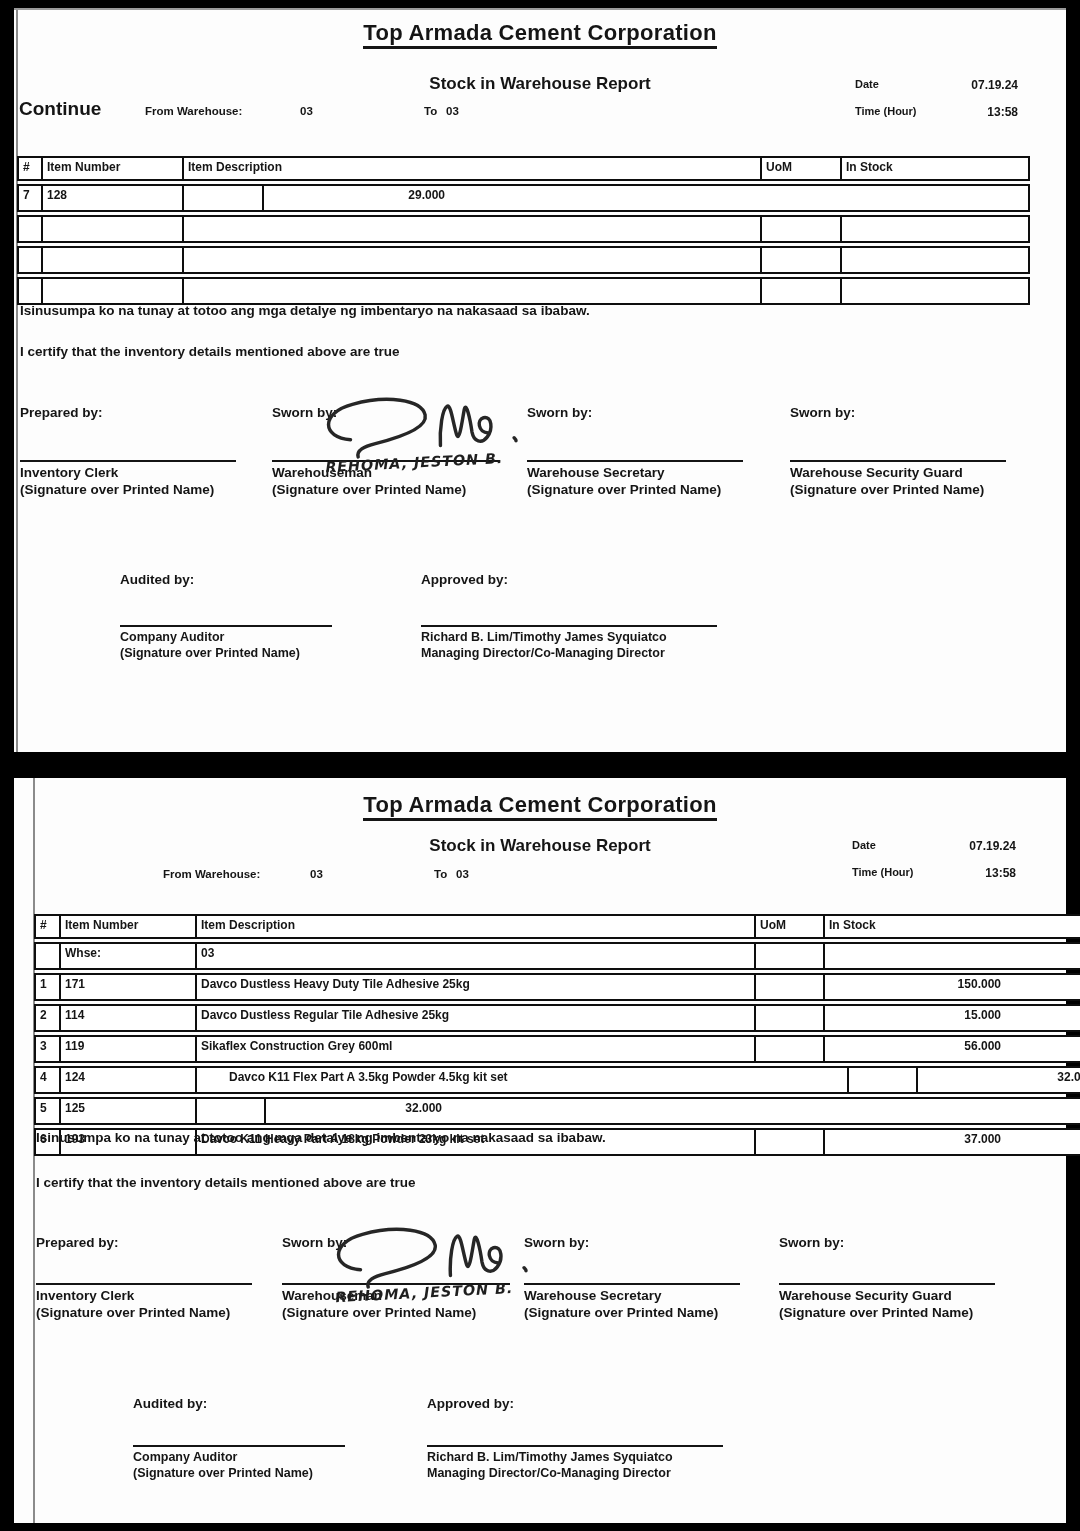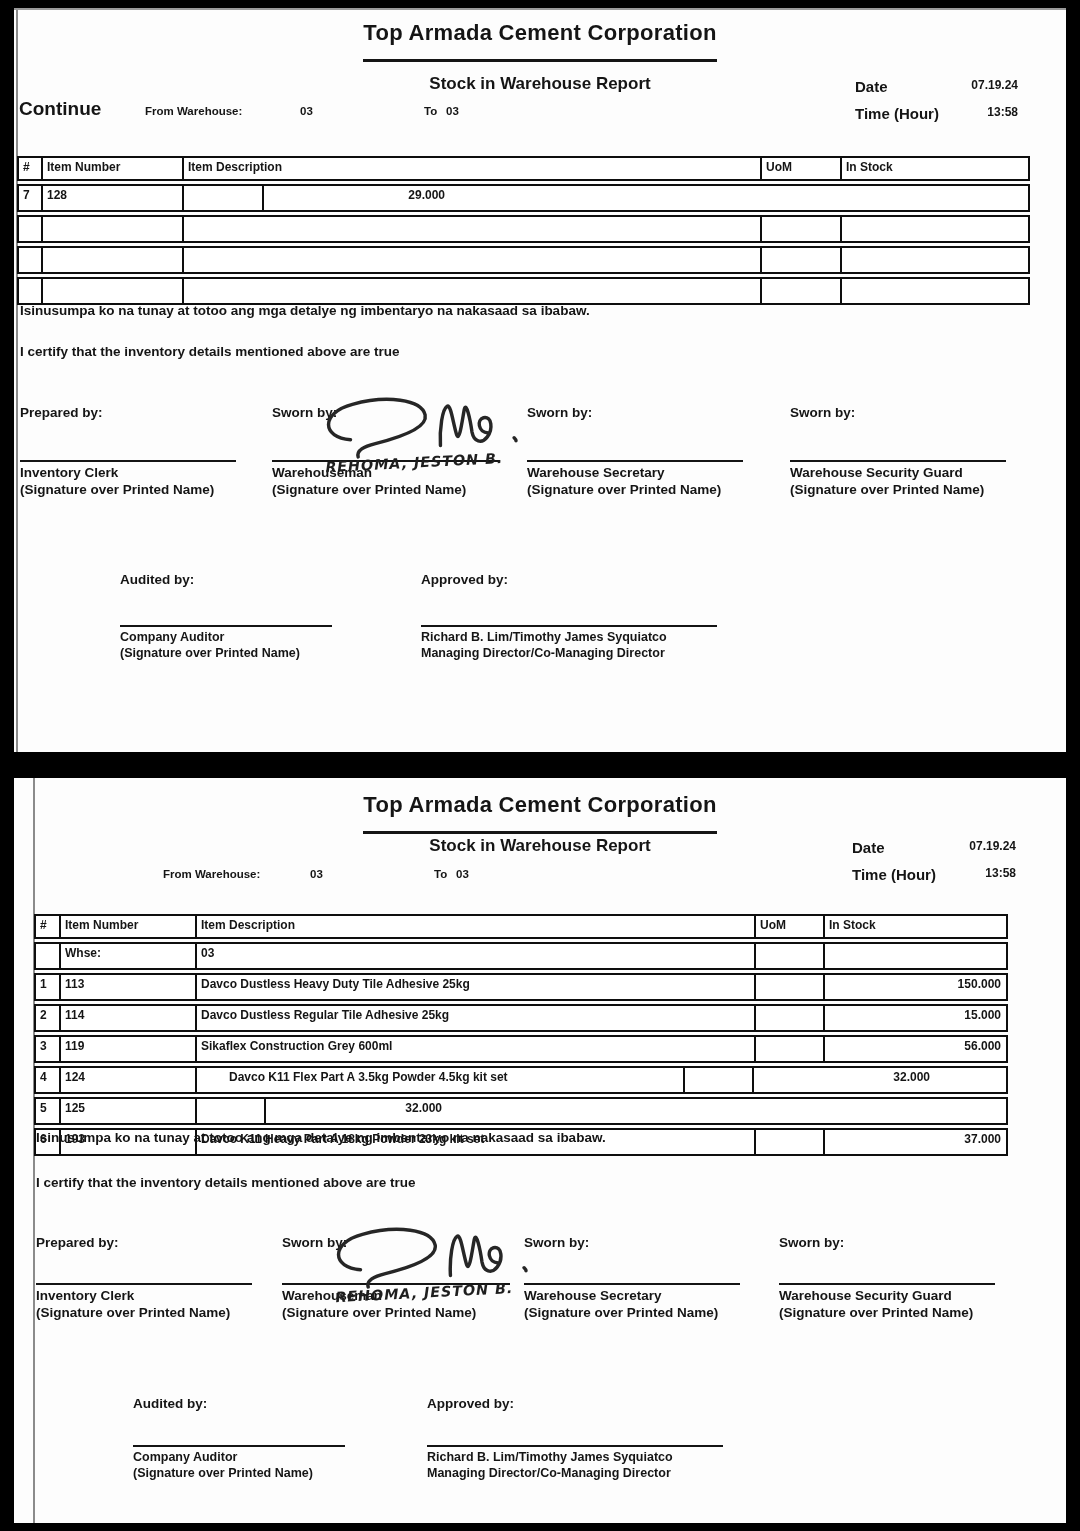--- a/index.html
+++ b/index.html
@@ -11,36 +11,36 @@
     position:absolute;left:14px;width:1052px;background:#fdfdfd;color:#151515;font-weight:700;
   }
   .p1{top:8px;height:744px;}
   .p2{top:778px;height:745px;}
   .page::before{content:"";position:absolute;top:0;bottom:0;width:2px;background:#8b8b8b;}
   .p1::before{left:2px;}
   .p2::before{left:19px;}
   .p1::after{content:"";position:absolute;top:0;left:0;right:0;height:2px;background:#9a9a9a;}
 
   .s-title{position:absolute;left:0;right:0;text-align:center;font-size:22px;letter-spacing:.3px;}
-  .s-title span{border-bottom:3px solid #151515;padding-bottom:14px;}
+  .s-title span{border-bottom:3px solid #151515;padding-bottom:1px;}
   .p1 .s-title{top:12px;} .p2 .s-title{top:14px;}
 
   .s-sub{position:absolute;left:0;right:0;text-align:center;font-size:17px;}
   .p1 .s-sub{top:66px;} .p2 .s-sub{top:58px;}
 
   .s-continue{position:absolute;font-size:19px;font-weight:600;}
   .p1 .s-continue{left:5px;top:90px;}
 
   .meta{position:absolute;font-size:11.5px;}
   .p1 .fw-l{left:131px;top:97px;} .p1 .fw-v{left:286px;top:97px;}
   .p1 .to-l{left:410px;top:97px;} .p1 .to-v{left:432px;top:97px;}
   .p2 .fw-l{left:149px;top:90px;} .p2 .fw-v{left:296px;top:90px;}
   .p2 .to-l{left:420px;top:90px;} .p2 .to-v{left:442px;top:90px;}
 
-  .date-l,.time-l{position:absolute;font-size:15px;}
+  .date-l,.time-l{position:absolute;font-size:11px;}
   .date-v,.time-v{position:absolute;font-size:12px;width:106px;text-align:right;}
   .p1 .date-l{left:841px;top:70px;} .p1 .date-v{left:898px;top:70px;}
   .p1 .time-l{left:841px;top:97px;} .p1 .time-v{left:898px;top:97px;}
   .p2 .date-l{left:838px;top:61px;} .p2 .date-v{left:896px;top:61px;}
   .p2 .time-l{left:838px;top:88px;} .p2 .time-v{left:896px;top:88px;}
 
   .s-table{position:absolute;}
   .p1 .s-table{left:3px;top:148px;}
   .p2 .s-table{left:20px;top:136px;}
   .trow{display:flex;border:2px solid #0e0e0e;background:#fff;}
@@ -215,21 +215,21 @@
       </div>
       <div class="trow">
         <div class="tc c0" style="width: 23px;"></div>
         <div class="tc c1" style="width: 136px;">Whse:</div>
         <div class="tc c2" style="width: 559px;">03</div>
         <div class="tc c3" style="width: 69px;"></div>
         <div class="tc c4" style="width: 183px;"></div>
       </div>
       <div class="trow">
         <div class="tc c0" style="width: 23px;">1</div>
-        <div class="tc c1" style="width: 136px;">113</div>
+        <div class="tc c1" style="width: 136px;">171</div>
         <div class="tc c2" style="width: 559px;">Davco Dustless Heavy Duty Tile Adhesive 25kg</div>
         <div class="tc c3" style="width: 69px;"></div>
         <div class="tc c4" style="width: 183px;">150.000</div>
       </div>
       <div class="trow">
         <div class="tc c0" style="width: 23px;">2</div>
         <div class="tc c1" style="width: 136px;">114</div>
         <div class="tc c2" style="width: 559px;">Davco Dustless Regular Tile Adhesive 25kg</div>
         <div class="tc c3" style="width: 69px;"></div>
         <div class="tc c4" style="width: 183px;">15.000</div>
@@ -237,21 +237,21 @@
       <div class="trow">
         <div class="tc c0" style="width: 23px;">3</div>
         <div class="tc c1" style="width: 136px;">119</div>
         <div class="tc c2" style="width: 559px;">Sikaflex Construction Grey 600ml</div>
         <div class="tc c3" style="width: 69px;"></div>
         <div class="tc c4" style="width: 183px;">56.000</div>
       </div>
       <div class="trow">
         <div class="tc c0" style="width: 23px;">4</div>
         <div class="tc c1" style="width: 136px;">124</div>
-        <div class="tc c2" style="width: 488px; padding-left: 32px;">Davco K11 Flex Part A 3.5kg Powder 4.5kg kit set</div>
+        <div class="tc c2" style="width: 652px; padding-left: 32px;">Davco K11 Flex Part A 3.5kg Powder 4.5kg kit set</div>
         <div class="tc c3" style="width: 69px;"></div>
         <div class="tc c4" style="width: 183px;">32.000</div>
       </div>
       <div class="trow">
         <div class="tc c0" style="width: 23px;">5</div>
         <div class="tc c1" style="width: 136px;">125</div>
         <div class="tc c3" style="width: 69px;"></div>
         <div class="tc c4" style="width: 183px;">32.000</div>
       </div>
       <div class="trow">

